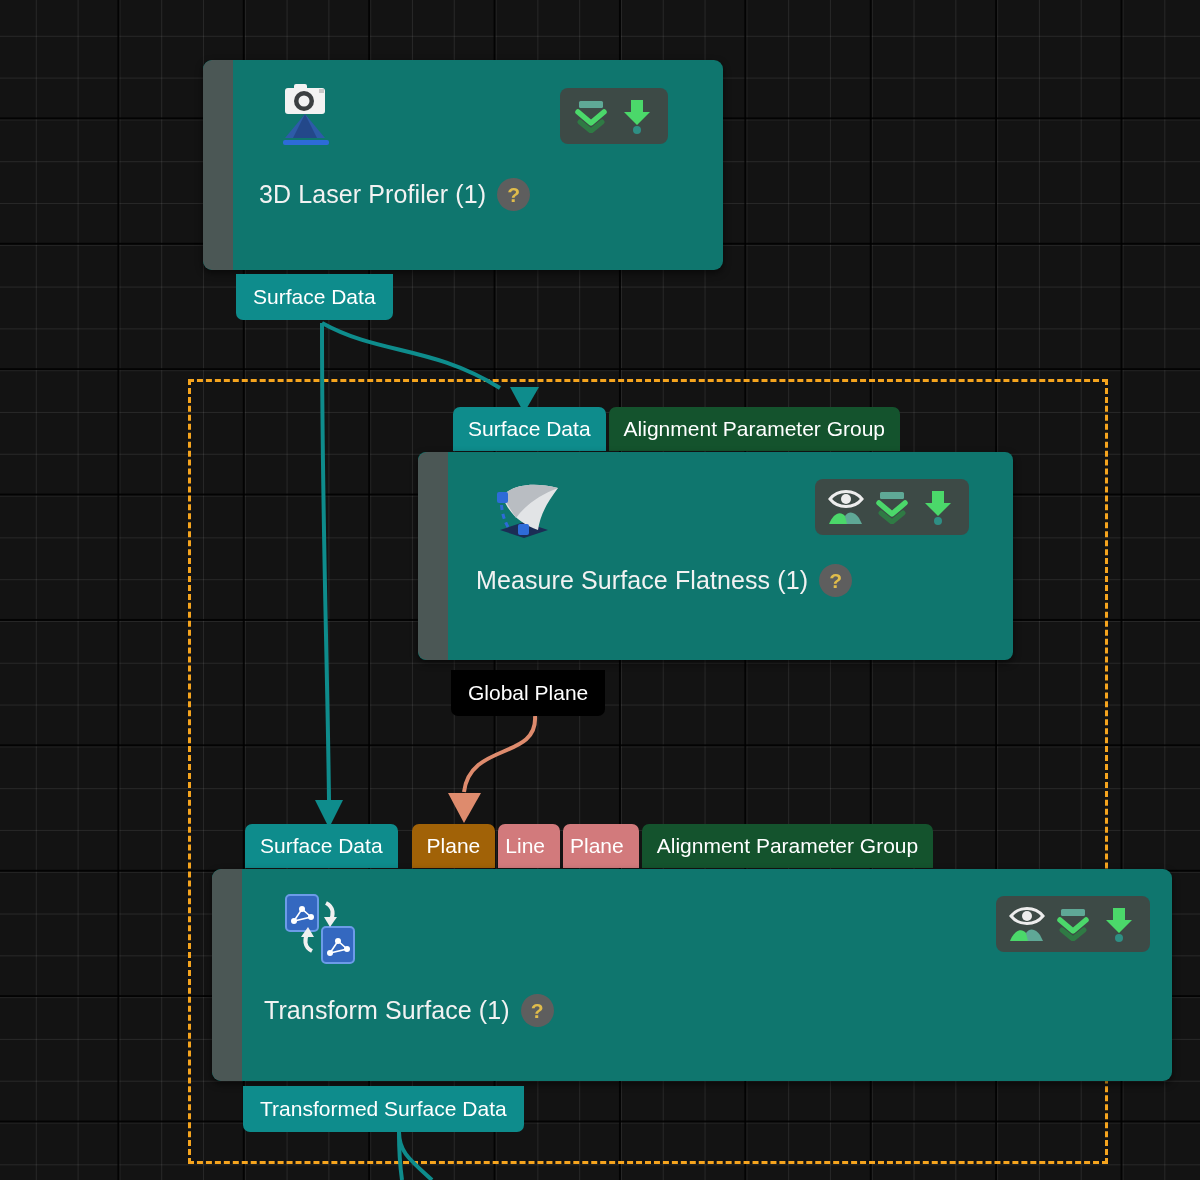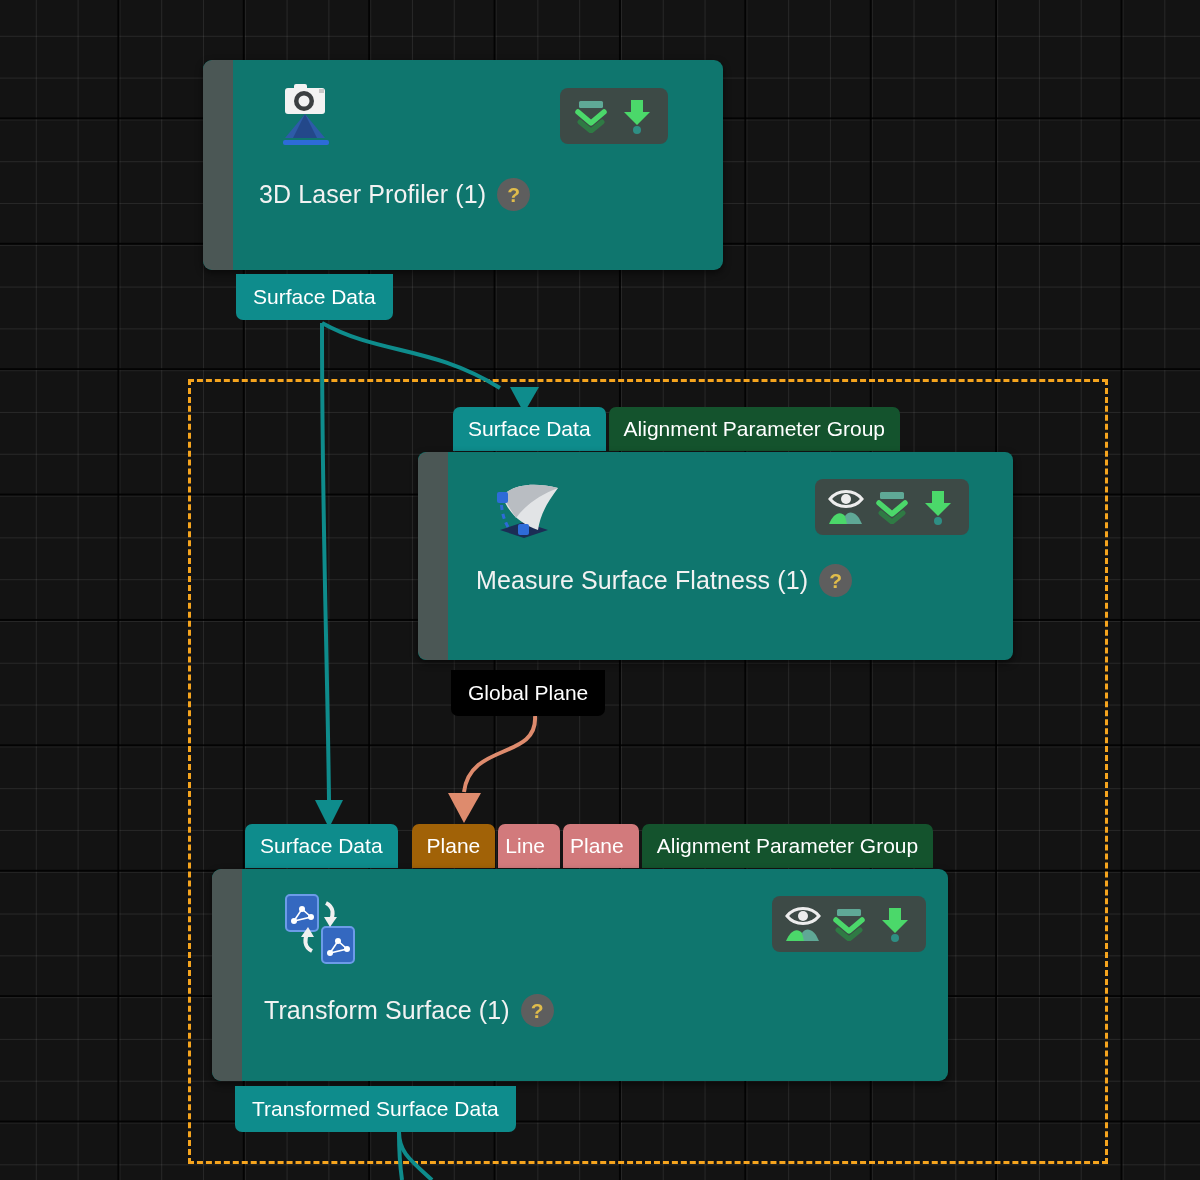--- a/index.html
+++ b/index.html
@@ -252,21 +252,21 @@
       <span>Line</span>
     </div>
     <div class="port rose">
       <span>Plane</span>
     </div>
     <div class="port blue">
       <span>Alignment Parameter Group</span>
     </div>
   </div>
 
-  <div class="node" style="left:212px;top:869px;width:736px;height:212px;">
+  <div class="node" style="left:212px;top:869px;width:960px;height:212px;">
     <div class="node-accent"></div>
     <div class="node-inner">
       <span style="position:absolute;left:40px;top:22px;width:80px;height:76px;">
         <svg width="80" height="76" viewBox="0 0 80 76">
           <rect x="4" y="4" width="32" height="36" rx="4" fill="#3468C0" stroke="#6C9BE8" stroke-width="2"></rect>
           <g fill="#FFFFFF">
             <circle cx="12" cy="30" r="3"></circle>
               <circle cx="20" cy="18" r="3"></circle>
               <circle cx="29" cy="26" r="3"></circle>
             <path d="M12 30 L20 18 L29 26 Z" fill="none" stroke="#FFFFFF" stroke-width="1.6"></path>
@@ -309,17 +309,17 @@
         </div>
       </div>
 
       <div class="node-title" style="left:22px;top:125px;">
         <span>Transform Surface (1)</span>
         <span class="help-dot">?</span>
       </div>
     </div>
   </div>
 
-  <div class="out-port" style="left:235px;top:1086px;">
+  <div class="out-port" style="left:243px;top:1086px;">
     <span>Transformed Surface Data</span>
   </div>
 
 </div>
 
 </body></html>

